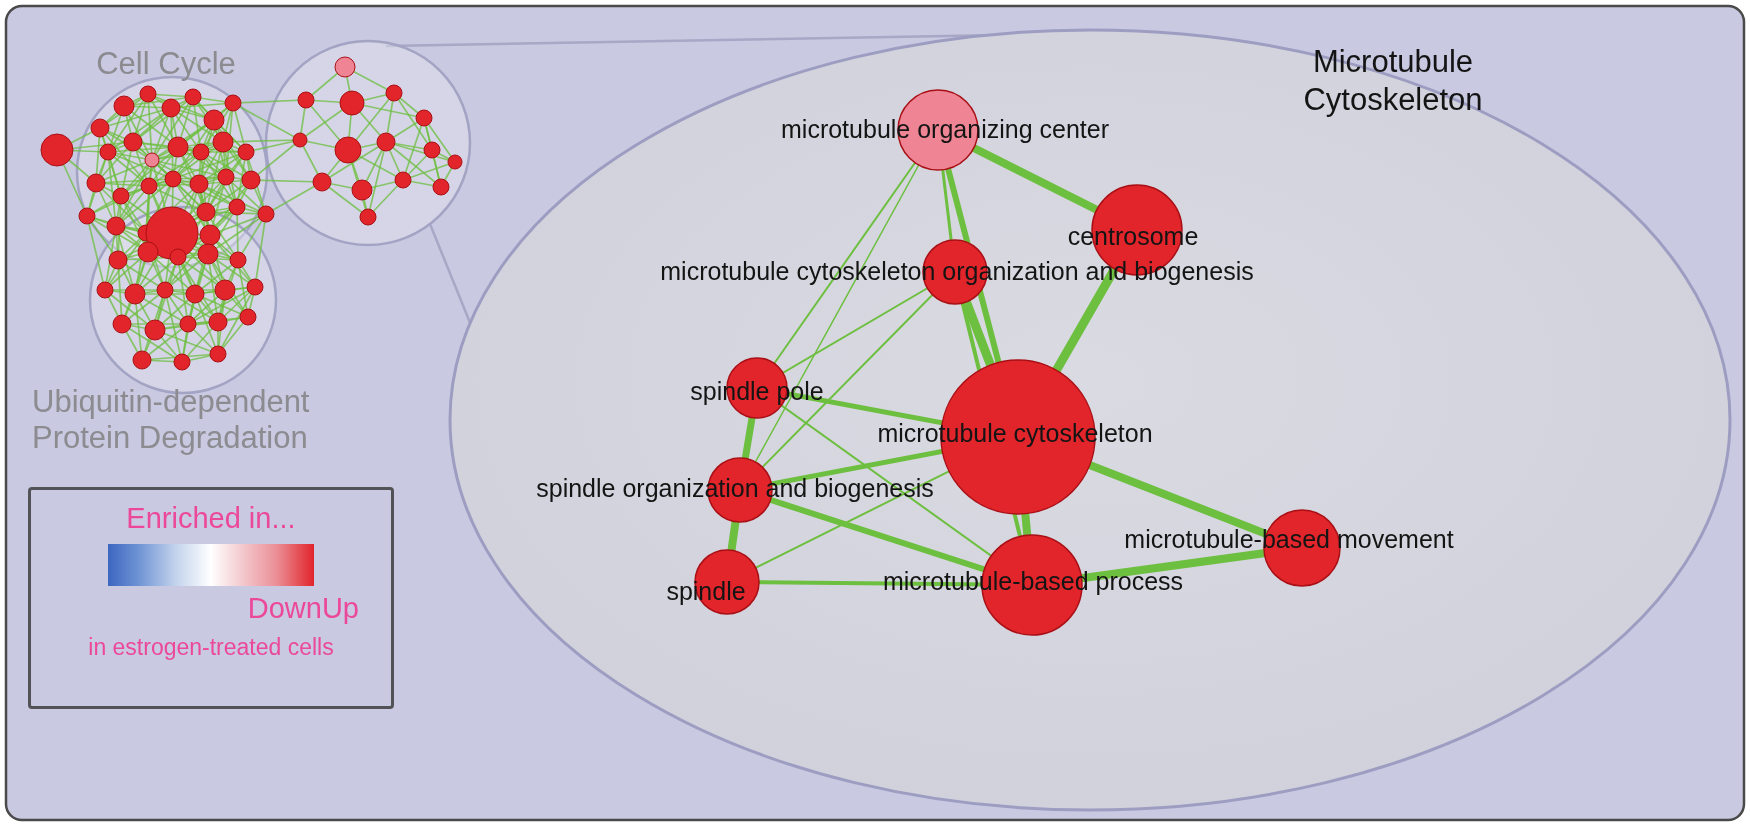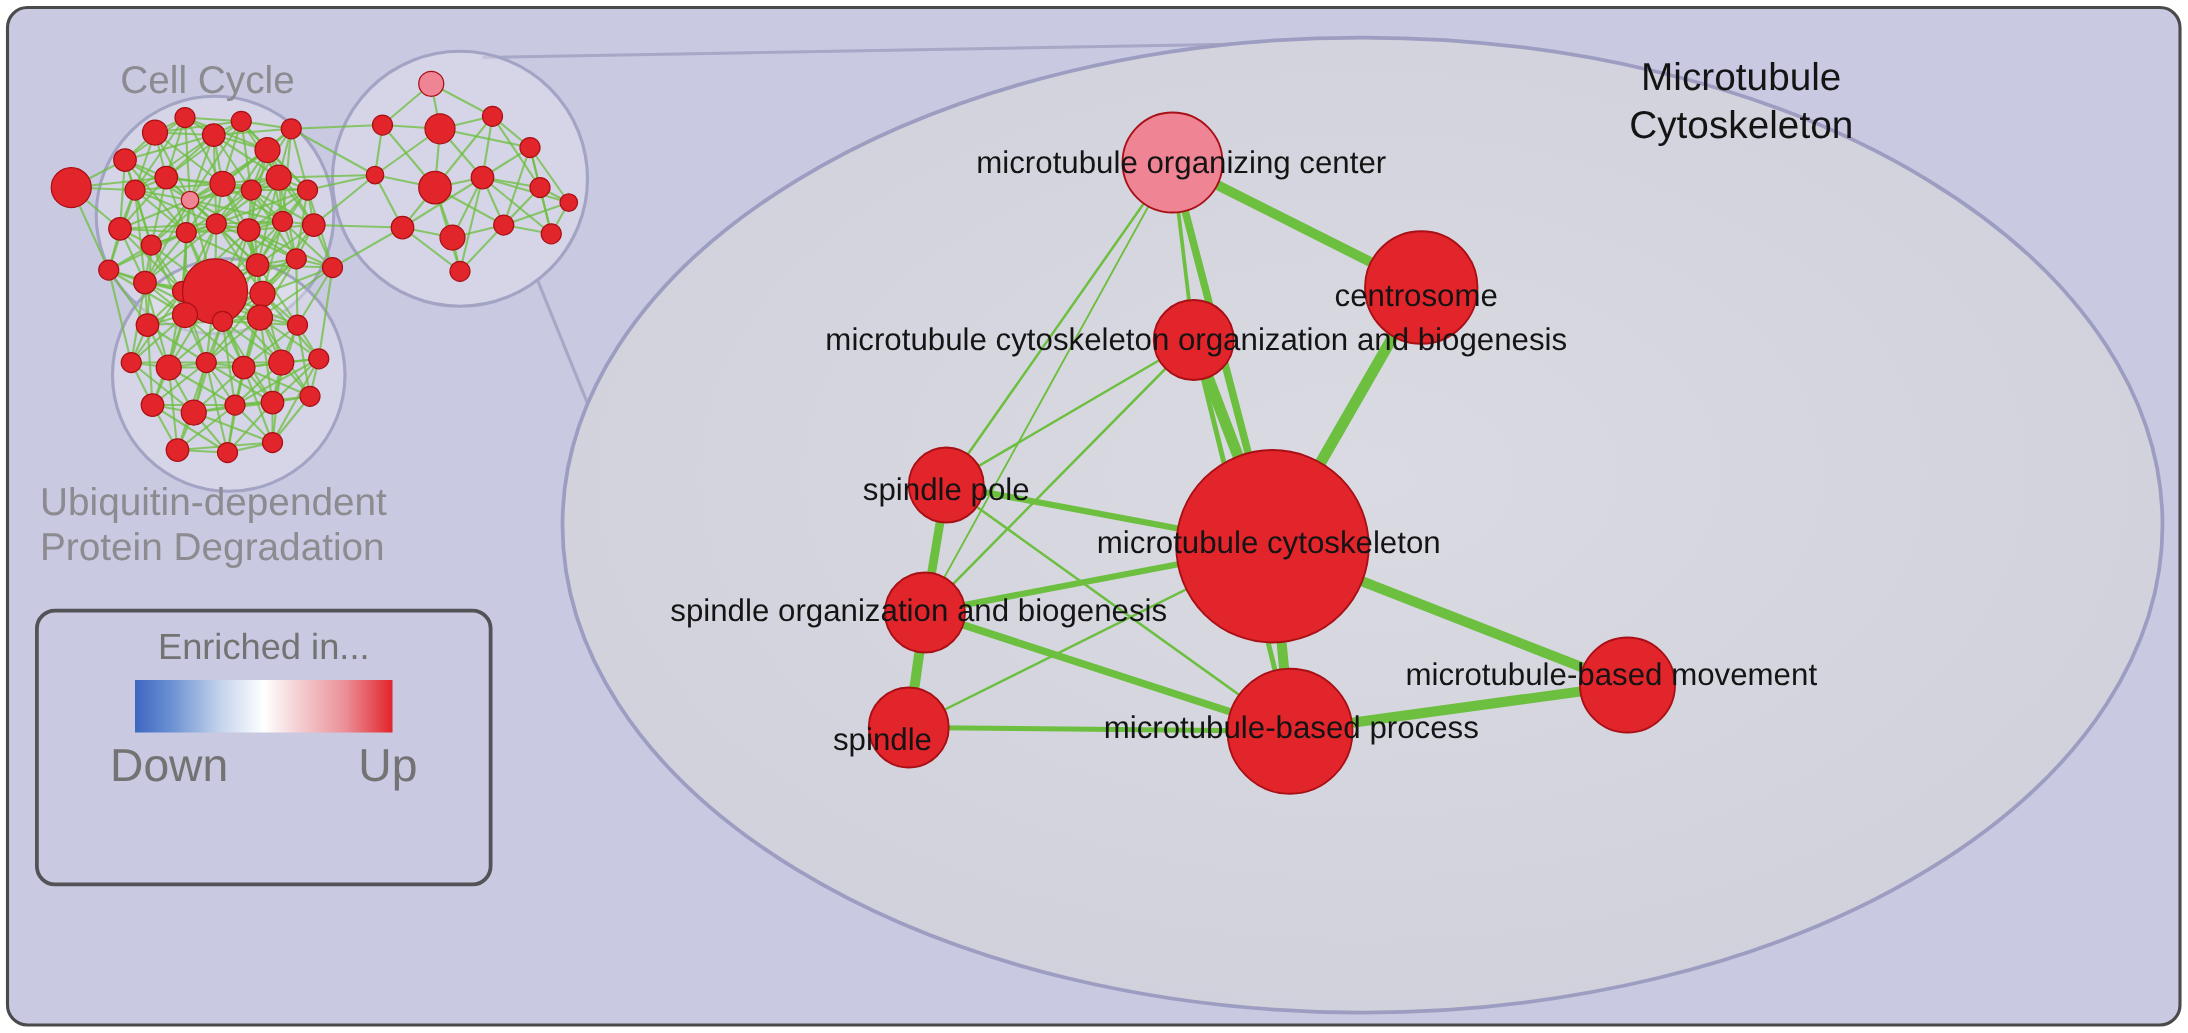--- a/index.html
+++ b/index.html
@@ -8,31 +8,31 @@
   .stage svg { position: absolute; left: 0; top: 0; }
 
   .cluster-circle { fill: rgba(228,228,238,0.45); stroke: #a3a3c4; stroke-width: 2.5; }
   .zoom-line { stroke: #a7a7c6; stroke-width: 2.5; }
   .cluster-title { fill: #8b8b90; font-size: 31px; }
   .main-title { fill: #141414; font-size: 31px; }
   .node-label { fill: #141414; font-size: 25px; text-anchor: middle; }
 
   .legend {
     position: absolute; left: 28px; top: 487px; width: 366px; height: 222px;
-    border: 3px solid #525257; border-radius: 16px;
-    text-align: center; color: #737373;
+    border: 3px solid #525257; border-radius: 4px;
+    text-align: center; color: #ec4899;
   }
   .legend-title { font-size: 29px; margin-top: 12px; }
   .legend-gradient {
     width: 206px; height: 42px; margin: 9px auto 6px;
     background: linear-gradient(90deg,
       #3d66c0 0%, #6f94d4 15%, #c3d3ec 33%, #ffffff 50%,
       #f2c6ca 66%, #eb8e96 82%, #e2242b 100%);
   }
-  .legend-ends { display: flex; justify-content: space-between; padding: 0 57px; font-size: 37px; }
+  .legend-ends { display: flex; justify-content: flex-end; padding: 0 32px; font-size: 29px; }
   .legend-caption { font-size: 23px; line-height: 1.3; }
   .legend-caption.first { margin-top: 8px; }
 </style>
 </head>
 <body>
 
 <div class="stage">
   <svg width="1750" height="826" viewBox="0 0 1750 826">
     <defs>
       <radialGradient id="eg" cx="50%" cy="45%" r="70%">
@@ -551,14 +551,15 @@
     <text class="main-title" x="1393" y="110" text-anchor="middle">Cytoskeleton</text>
   </svg>
 
   <div class="legend">
     <div class="legend-title">Enriched in...</div>
     <div class="legend-gradient"></div>
     <div class="legend-ends">
       <span>Down</span>
       <span>Up</span>
     </div>
+    <div class="legend-caption first">in estrogen-treated cells</div>
   </div>
 </div>
 
 </body></html>

